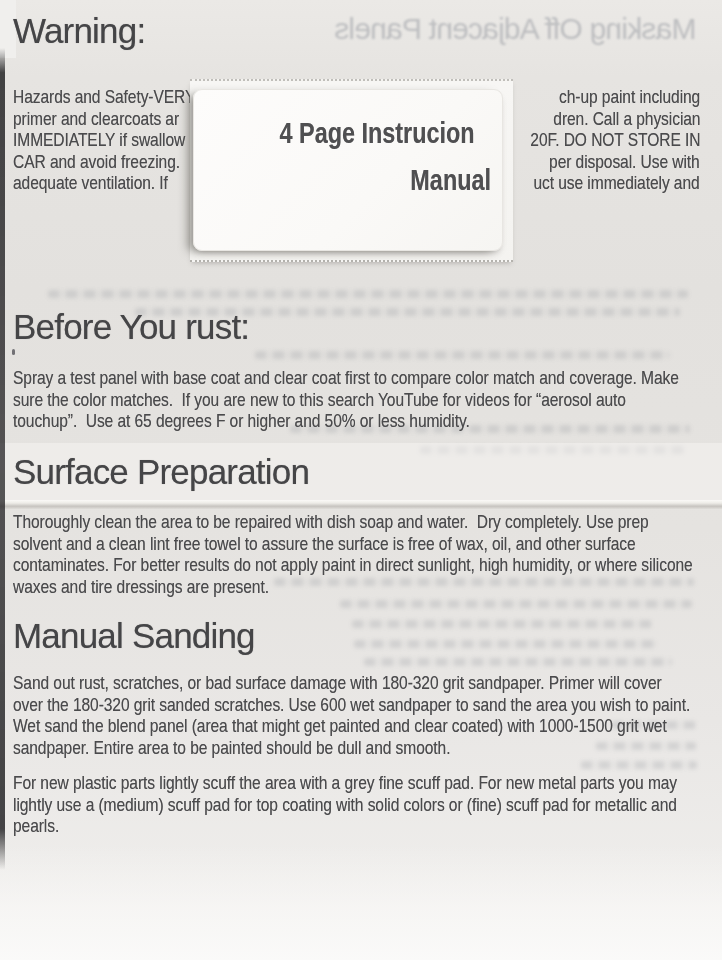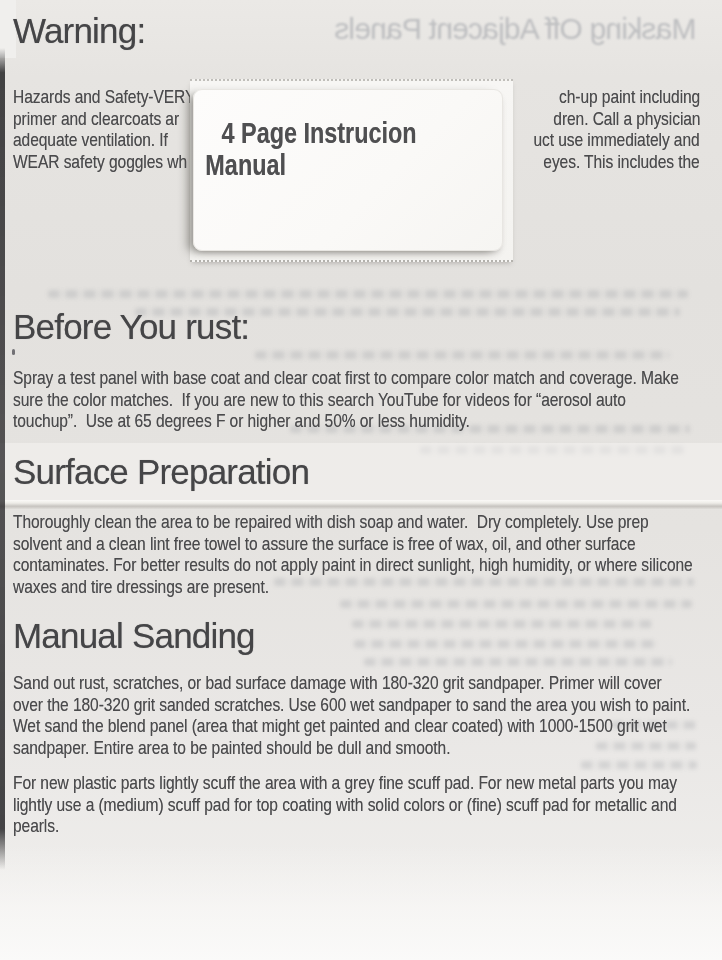--- a/index.html
+++ b/index.html
@@ -43,21 +43,21 @@
     background:#55555a;opacity:0.8;z-index:2;}
   
   .sticker-backing{position:absolute;left:190px;top:79px;width:323px;height:179px;z-index:5;
     background:linear-gradient(180deg,#f7f6f4 0%,#f4f3f0 100%);
     border-top:2px dotted #c0beba;border-bottom:2px dotted #b4b2ad;
     box-shadow:0 3px 5px -2px rgba(120,117,112,0.45);}
   .sticker-label{position:absolute;left:3px;top:8px;width:310px;height:162px;z-index:6;
     background:linear-gradient(135deg,#fdfcfb 0%,#faf9f7 60%,#f6f5f2 100%);
     border:1px solid #e8e6e2;border-radius:9px;
     box-shadow:-8px 3px 8px -2px rgba(88,85,80,0.5),0 4px 6px -3px rgba(110,107,102,0.45);
-    display:flex;flex-direction:column;align-items:flex-start;padding-top:27px;box-sizing:border-box;}
+    display:flex;flex-direction:column;align-items:flex-end;padding-top:27px;gap:15px;box-sizing:border-box;}
   .sticker-line{font-size:30px;font-weight:700;color:#4f4f51;line-height:1.05;
     transform:scaleX(0.78);transform-origin:center;white-space:nowrap;
     text-shadow:0 0 0.6px rgba(79,79,81,0.5);}
 </style>
 </head>
 <body>
 
 <div class="page">
 
   <div class="corner-tl"></div>
@@ -86,26 +86,30 @@
   <div class="warn-block">
     <div class="warn-row">
       <span class="frag left">Hazards and Safety-VERY</span>
       <span class="frag right">ch-up paint including</span>
     </div>
     <div class="warn-row">
       <span class="frag left">primer and clearcoats ar</span>
       <span class="frag right">dren. Call a physician</span>
     </div>
     <div class="warn-row">
+      <span class="frag left">IMMEDIATELY if swallow</span>
+      <span class="frag right">20F. DO NOT STORE IN</span>
+    </div>
+    <div class="warn-row">
+      <span class="frag left">CAR and avoid freezing.</span>
+      <span class="frag right">per disposal. Use with</span>
+    </div>
+    <div class="warn-row">
       <span class="frag left">adequate ventilation. If</span>
       <span class="frag right">uct use immediately and</span>
-    </div>
-    <div class="warn-row">
-      <span class="frag left">WEAR safety goggles wh</span>
-      <span class="frag right">eyes. This includes the</span>
     </div>
   </div>
 
   <div class="sticker-backing">
     <div class="sticker-label">
       <div class="sticker-line">4 Page Instrucion</div>
       <div class="sticker-line">Manual</div>
     </div>
   </div>
 

